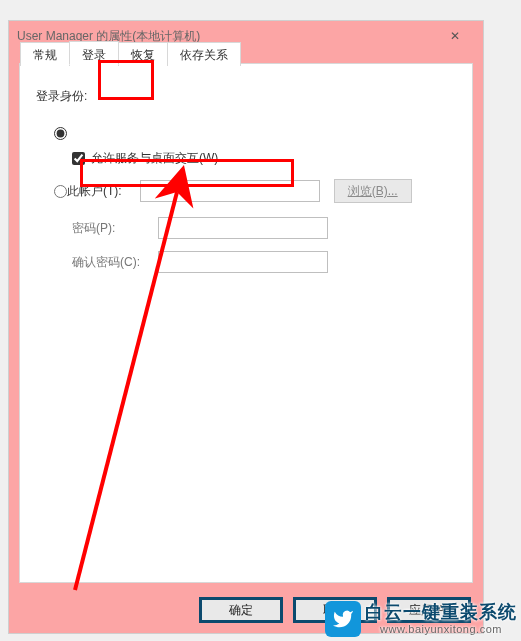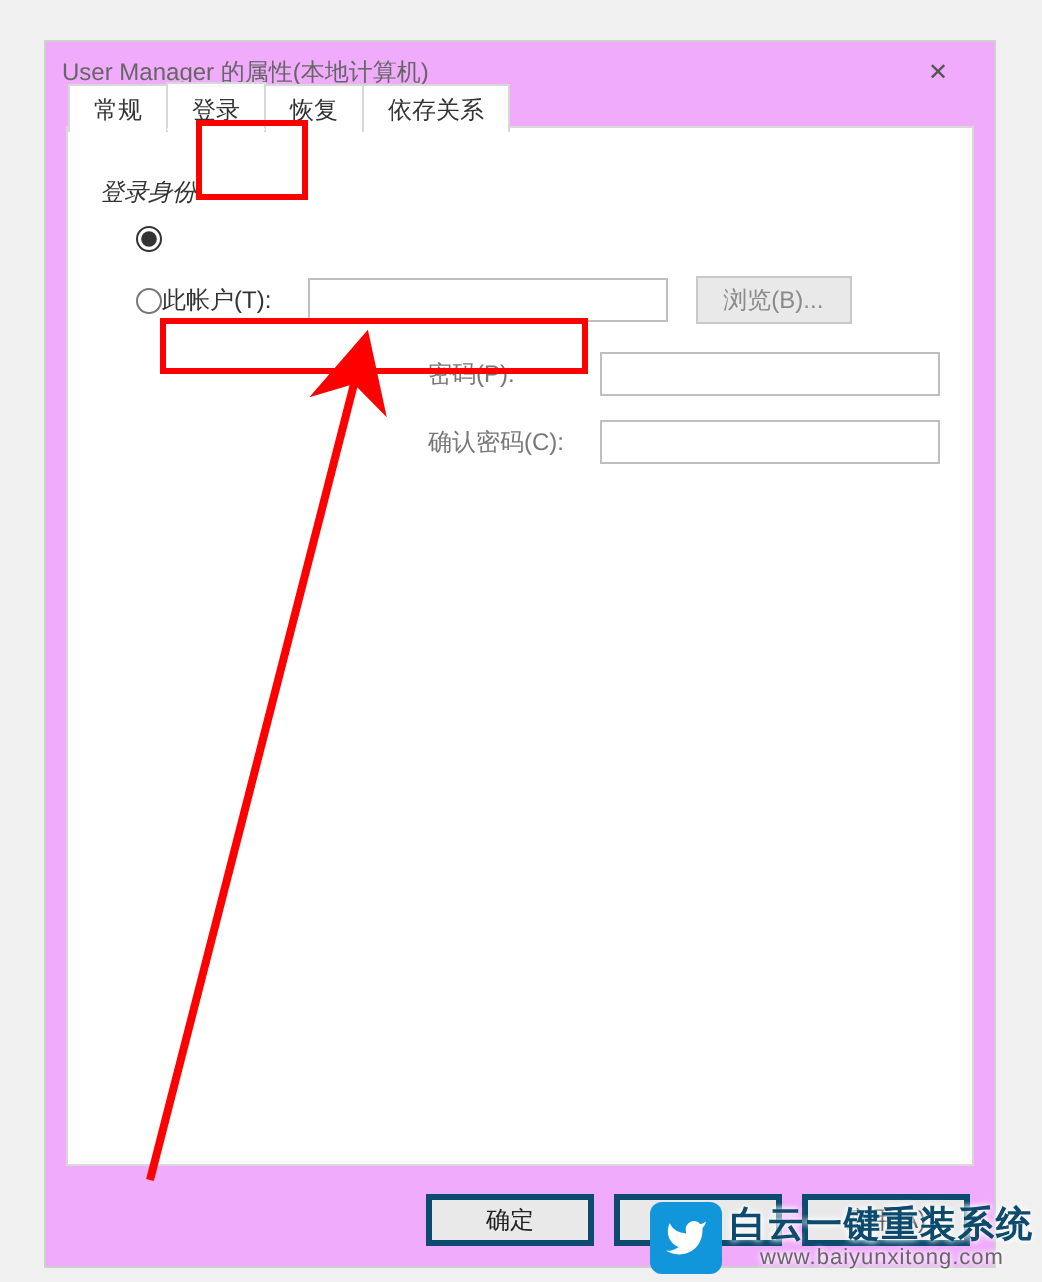--- a/index.html
+++ b/index.html
@@ -6,23 +6,23 @@
   html, body { width: 521px; height: 641px; overflow: hidden; }
   body {
     font-family: "Microsoft YaHei", "Segoe UI", Tahoma, sans-serif;
     font-size: 12px;
     background: #f0f0f0;
     color: #333;
     position: relative;
   }
   .window {
     position: absolute;
-    left: 22px; top: 20px;
+    left: 8px; top: 20px;
     width: 476px; height: 614px;
-    background: #f0abfc;
+    background: #fca5a5;
     border: 1px solid #cfcfcf;
   }
   .titlebar {
     height: 30px;
     display: flex;
     align-items: center;
     padding: 0 8px;
     color: #666;
   }
   .titlebar-title { flex: 1; font-size: 12px; }
@@ -60,36 +60,35 @@
     z-index: 2;
     border-bottom: 1px solid #ffffff;
     top: 0;
     padding-top: 5px;
   }
   .content {
     padding: 24px 16px 16px 16px;
     position: relative;
     height: 100%;
   }
-  .section-label { margin-bottom: 8px; font-style: italic; }
+  .section-label { margin-bottom: 22px; }
   .radio-row, .check-row {
     display: flex; align-items: center;
     margin-bottom: 10px;
   }
   .radio-row input[type=radio],
   .check-row input[type=checkbox] {
     margin-right: 6px;
     accent-color: #333;
   }
   .indent-1 { margin-left: 18px; }
   .indent-2 { margin-left: 36px; }
   .form-row {
     display: flex; align-items: center;
     margin-bottom: 12px;
-    justify-content: flex-end;
   }
   .form-label {
     width: 86px; text-align: left;
     margin-left: 36px;
     color: #777;
     font-size: 12px;
   }
   .text-input {
     width: 170px; height: 22px;
     border: 1px solid #bfbfbf;
@@ -102,20 +101,21 @@
     display: flex; align-items: center; margin-top: 12px;
   }
   .this-account-row .text-input { width: 180px; margin-left: 18px; }
   .browse-btn {
     margin-left: 14px;
     width: 78px; height: 24px;
     background: #e9e9e9;
     border: 1px solid #c8c8c8;
     color: #8a8a8a;
     font-size: 12px;
+    text-decoration: underline;
   }
   .bottom-buttons {
     position: absolute;
     right: 12px; bottom: 10px;
     display: flex; gap: 10px;
   }
   .btn {
     width: 84px; height: 26px;
     background: #e9e9e9;
     border: 3px solid #0c4a6e;
@@ -196,20 +196,24 @@
       <div class="tab"><span>依存关系</span></div>
     </div>
 
     <div class="content">
       <div class="section-label">登录身份:</div>
 
       <div class="radio-row indent-1">
         <input type="radio" name="logon" checked="" style="">
       </div>
 
+      <div class="check-row indent-2">
+        <input type="checkbox" checked="" style="">
+        <label>允许服务与桌面交互(W)</label>
+      </div>
 
       <div class="this-account-row indent-1">
         <input type="radio" name="logon" style="">
         <label>此帐户(T):</label>
         <input class="text-input" type="text" disabled="" value="" style="">
         <button class="browse-btn" disabled="">
           <span>浏览(B)...</span>
         </button>
       </div>
 

